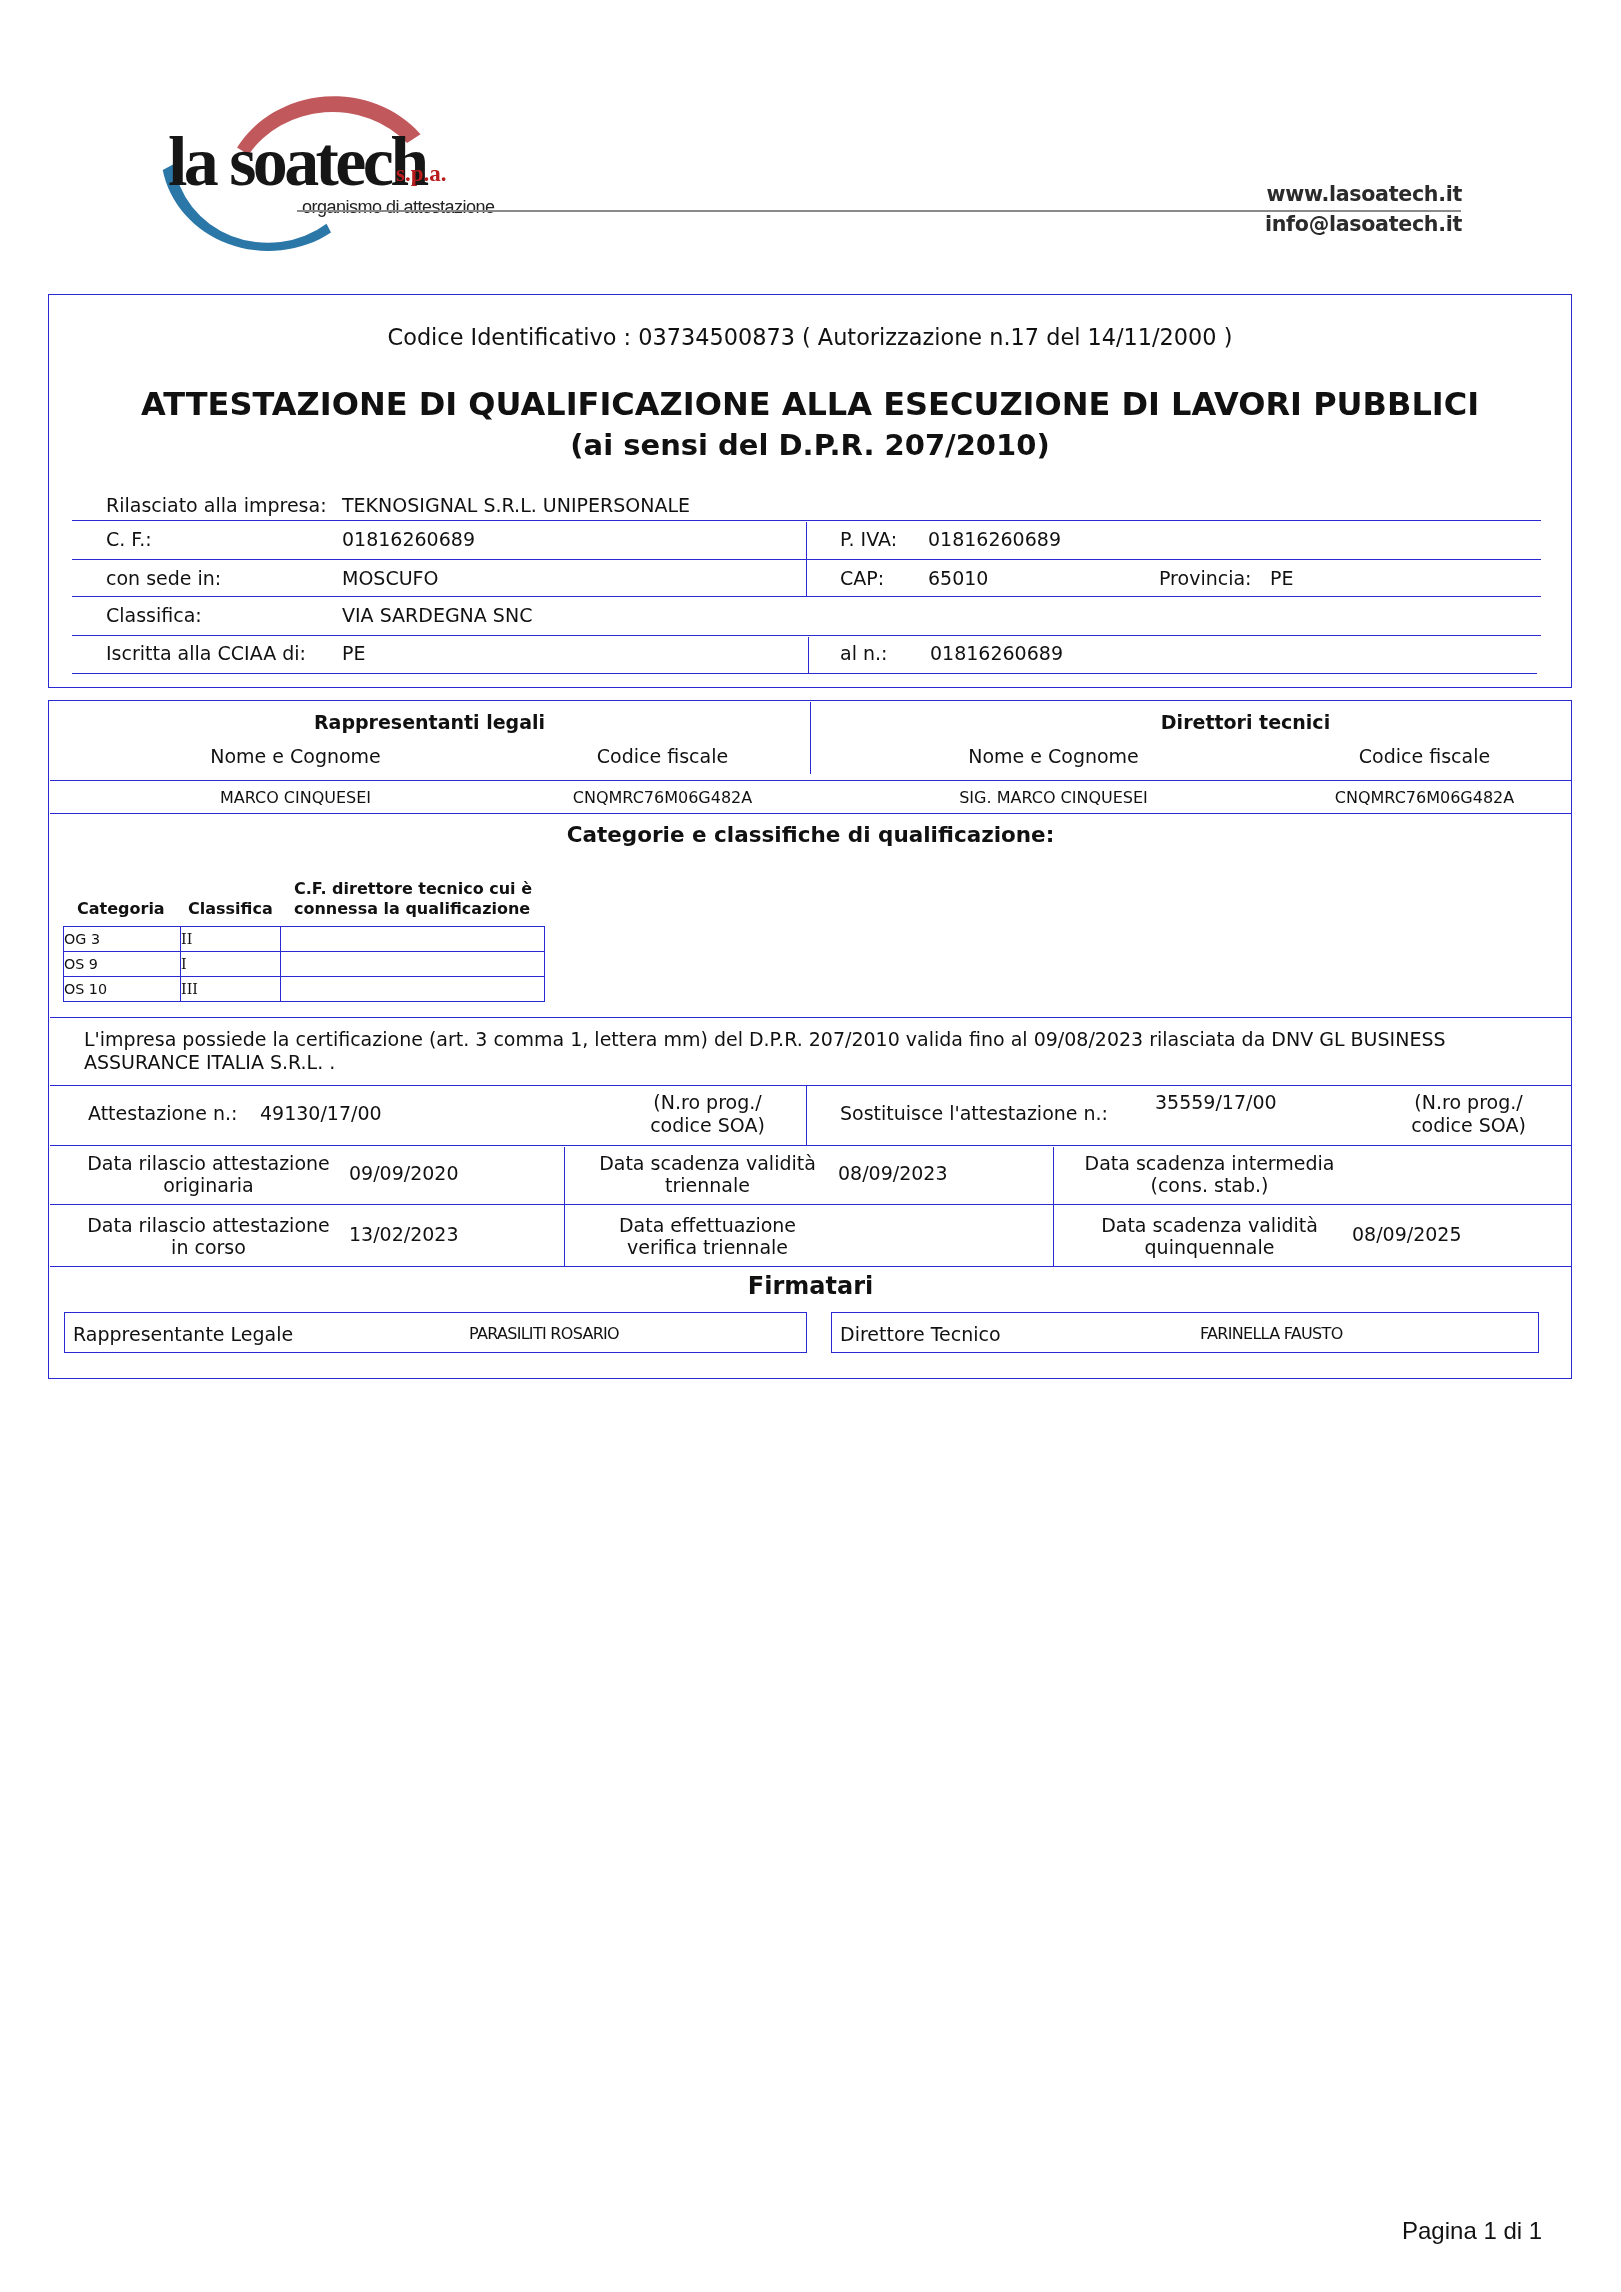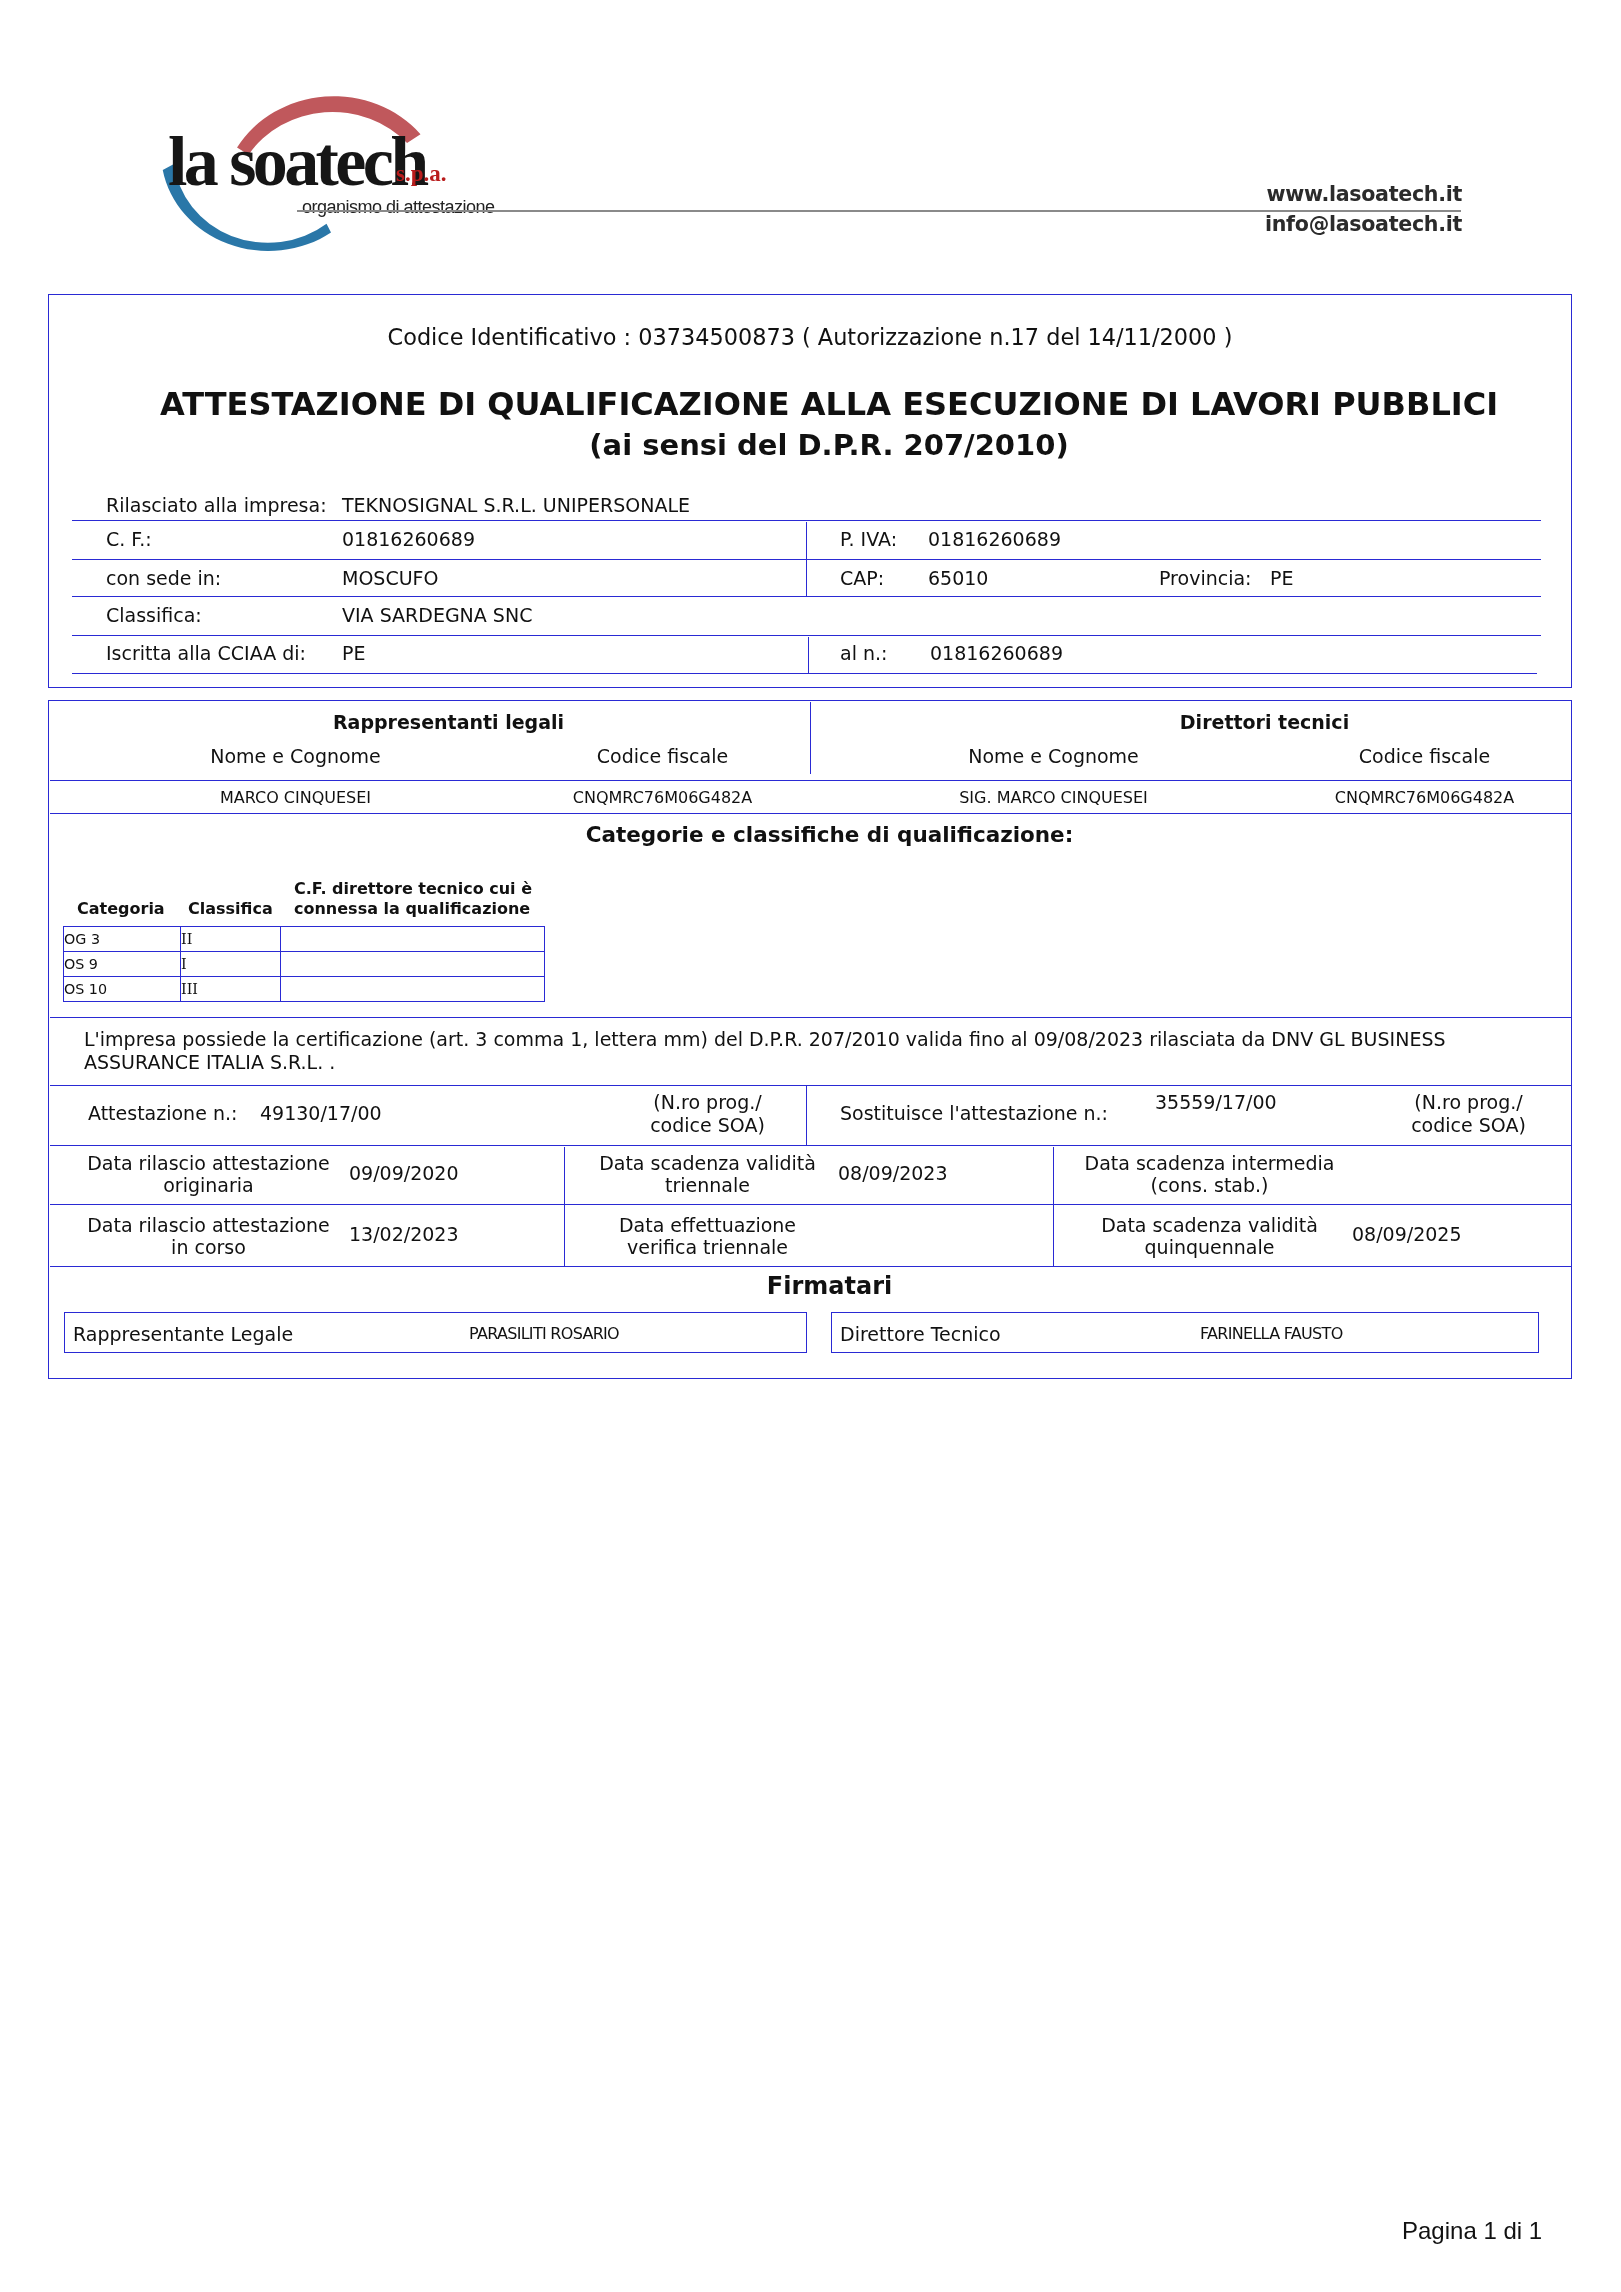--- a/index.html
+++ b/index.html
@@ -11,21 +11,21 @@
   .logo-spa { position:absolute; left:244px; top:112px; font-family:"Liberation Serif", serif; font-weight:bold; font-size:23px; color:#b91c1c; }
   .logo-sub { position:absolute; left:150px; top:148px; font-family:"Liberation Sans", sans-serif; font-size:18px; letter-spacing:-0.5px; color:#222; }
   #header-rule { left:297px; top:210px; width:1164px; height:1.8px; background:#8a8a8a; }
   .web { right:159px; font-family:"DejaVu Sans", sans-serif; font-weight:bold; font-size:20.6px; color:#2b2b2b; letter-spacing:-0.3px; }
   
   .box { position:absolute; border:1.8px solid #2a2ad4; box-sizing:border-box; }
   .hline { position:absolute; height:0; border-top:1.8px solid #2a2ad4; }
   .vline { position:absolute; width:0; border-left:1.8px solid #2a2ad4; }
   .t { position:absolute; white-space:nowrap; font-size:19px; }
   .c { text-align:center; }
-  .b { font-weight:bold;padding-left:19px; }
+  .b { font-weight:bold; }
   .sm { font-size:16px; }
   .cat-table { position:absolute; left:63px; top:926px; border-collapse:collapse; font-size:14.3px; }
   .cat-table td { border:1.8px solid #2a2ad4; height:24px; text-align:left; padding:0; }
   .cat-head { position:absolute; font-weight:bold; font-size:16px; line-height:19.7px; }
   .sigbox { position:absolute; border:1.8px solid #2a2ad4; box-sizing:border-box; height:41px; top:1312px; }
   .lbl2 { text-align:center; font-size:19px; line-height:22.4px; }
 </style>
 </head>
 <body>
 

